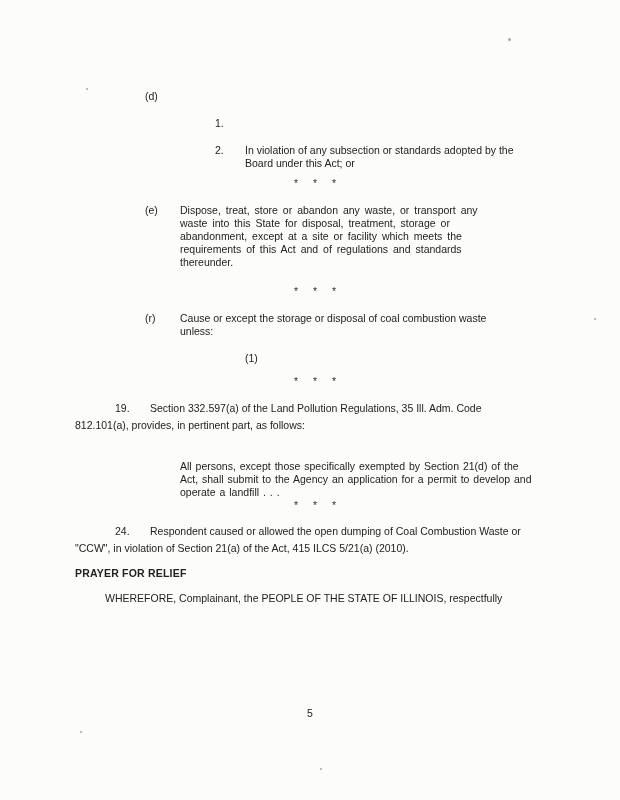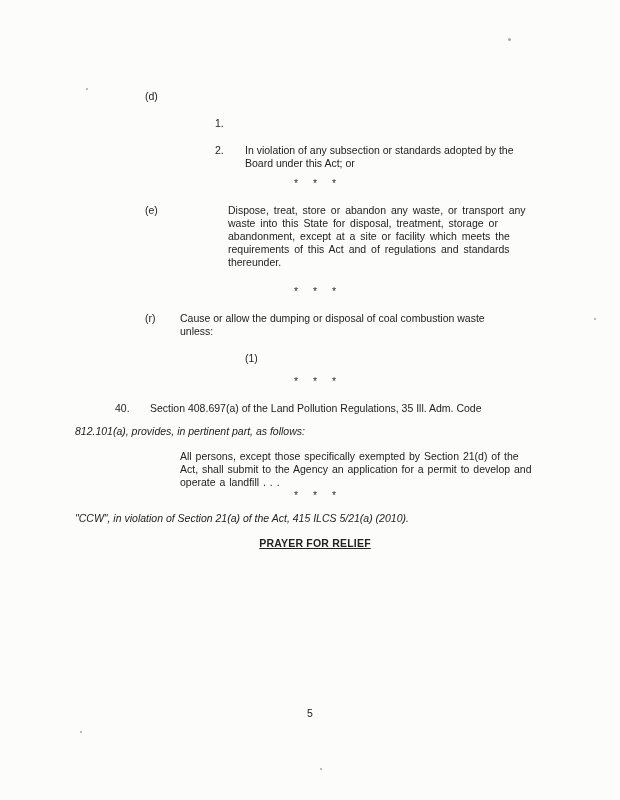--- a/index.html
+++ b/index.html
@@ -29,48 +29,47 @@
 
   .clause { margin-left: 70px; }
   .clause .lbl { flex-basis: 35px; }
 
   .subitem { margin-left: 140px; margin-top: 14px; }
   .subitem .lbl { flex-basis: 30px; }
 
   .subitem2 { margin-left: 170px; margin-top: 14px; }
   .subitem2 .lbl { flex-basis: 30px; }
 
-  .just { word-spacing: 2px; margin-left: 48px; }
+  .just { word-spacing: 2px; }
 
   .stars {
     text-align: center;
     word-spacing: 12px;
     color: #333;
   }
   .stars-1 { margin-top: 7px; }
   .stars-2 { margin-top: 16px; }
   .stars-3 { margin-top: 10px; }
   .stars-4 { margin-top: 0px; }
 
   .clause-e { margin-top: 14px; }
   .clause-r { margin-top: 14px; }
 
   .num-para { margin-left: 40px; margin-top: 14px; }
   .num-para .pnum { display: inline-block; width: 35px; }
-  .para-rest { margin-top: 10px; font-style: italic; }
+  .para-rest { margin-top: 4px; }
 
-  .quote { margin-left: 105px; margin-top: 12px; word-spacing: 1px; }
+  .quote { margin-left: 105px; margin-top: 28px; word-spacing: 1px; }
 
   .p24 { margin-top: 13px; }
 
   .relief-heading {
     margin-top: 12px;
-    text-align: center;
+    text-align: left;
     font-weight: bold;
-    text-decoration: underline;
     letter-spacing: 0.2px;
   }
   .closing { margin-top: 12px; text-indent: 30px; }
 
   .page-number {
     position: absolute;
     top: 707px; left: 0;
     width: 620px;
     text-align: center;
     font-size: 10.5px;
@@ -117,46 +116,50 @@
 requirements of this Act and of regulations and standards
 thereunder.</span>
       </div>
     </div>
 
     <div class="stars stars-2">* * *</div>
 
     <div class="clause clause-r">
       <div class="hang">
         <span class="lbl">(r)</span>
-        <span class="pre">Cause or allow the dumping or disposal of coal combustion waste
+        <span class="pre">Cause or except the storage or disposal of coal combustion waste
 unless:</span>
       </div>
     </div>
 
     <div class="hang subitem2">
       <span class="lbl">(1)</span>
     </div>
 
     <div class="stars stars-3">* * *</div>
 
     <div class="num-para">
-      <span class="pnum">40.</span><span class="pre">Section 408.697(a) of the Land Pollution Regulations, 35 Ill. Adm. Code</span>
+      <span class="pnum">19.</span><span class="pre">Section 332.597(a) of the Land Pollution Regulations, 35 Ill. Adm. Code</span>
     </div>
     <div class="para-rest pre">812.101(a), provides, in pertinent part, as follows:</div>
 
     <div class="quote pre">All persons, except those specifically exempted by Section 21(d) of the
 Act, shall submit to the Agency an application for a permit to develop and
 operate a landfill . . .</div>
 
     <div class="stars stars-4">* * *</div>
 
+    <div class="num-para p24">
+      <span class="pnum">24.</span><span class="pre">Respondent caused or allowed the open dumping of Coal Combustion Waste or</span>
+    </div>
     <div class="para-rest pre">"CCW", in violation of Section 21(a) of the Act, 415 ILCS 5/21(a) (2010).</div>
 
     <div class="relief-heading">PRAYER FOR RELIEF</div>
 
+    <div class="closing">WHEREFORE, Complainant, the PEOPLE OF THE STATE OF ILLINOIS, respectfully</div>
 
   </div>
 
   <div class="page-number">5</div>
 
   <div class="speck" style="left:508px; top:38px; width:3px; height:3px;"></div>
   <div class="speck" style="left:86px; top:88px; width:2px; height:2px;"></div>
   <div class="speck" style="left:594px; top:318px; width:2px; height:2px;"></div>
   <div class="speck" style="left:80px; top:731px; width:2px; height:2px;"></div>
   <div class="speck" style="left:320px; top:768px; width:2px; height:2px;"></div>

